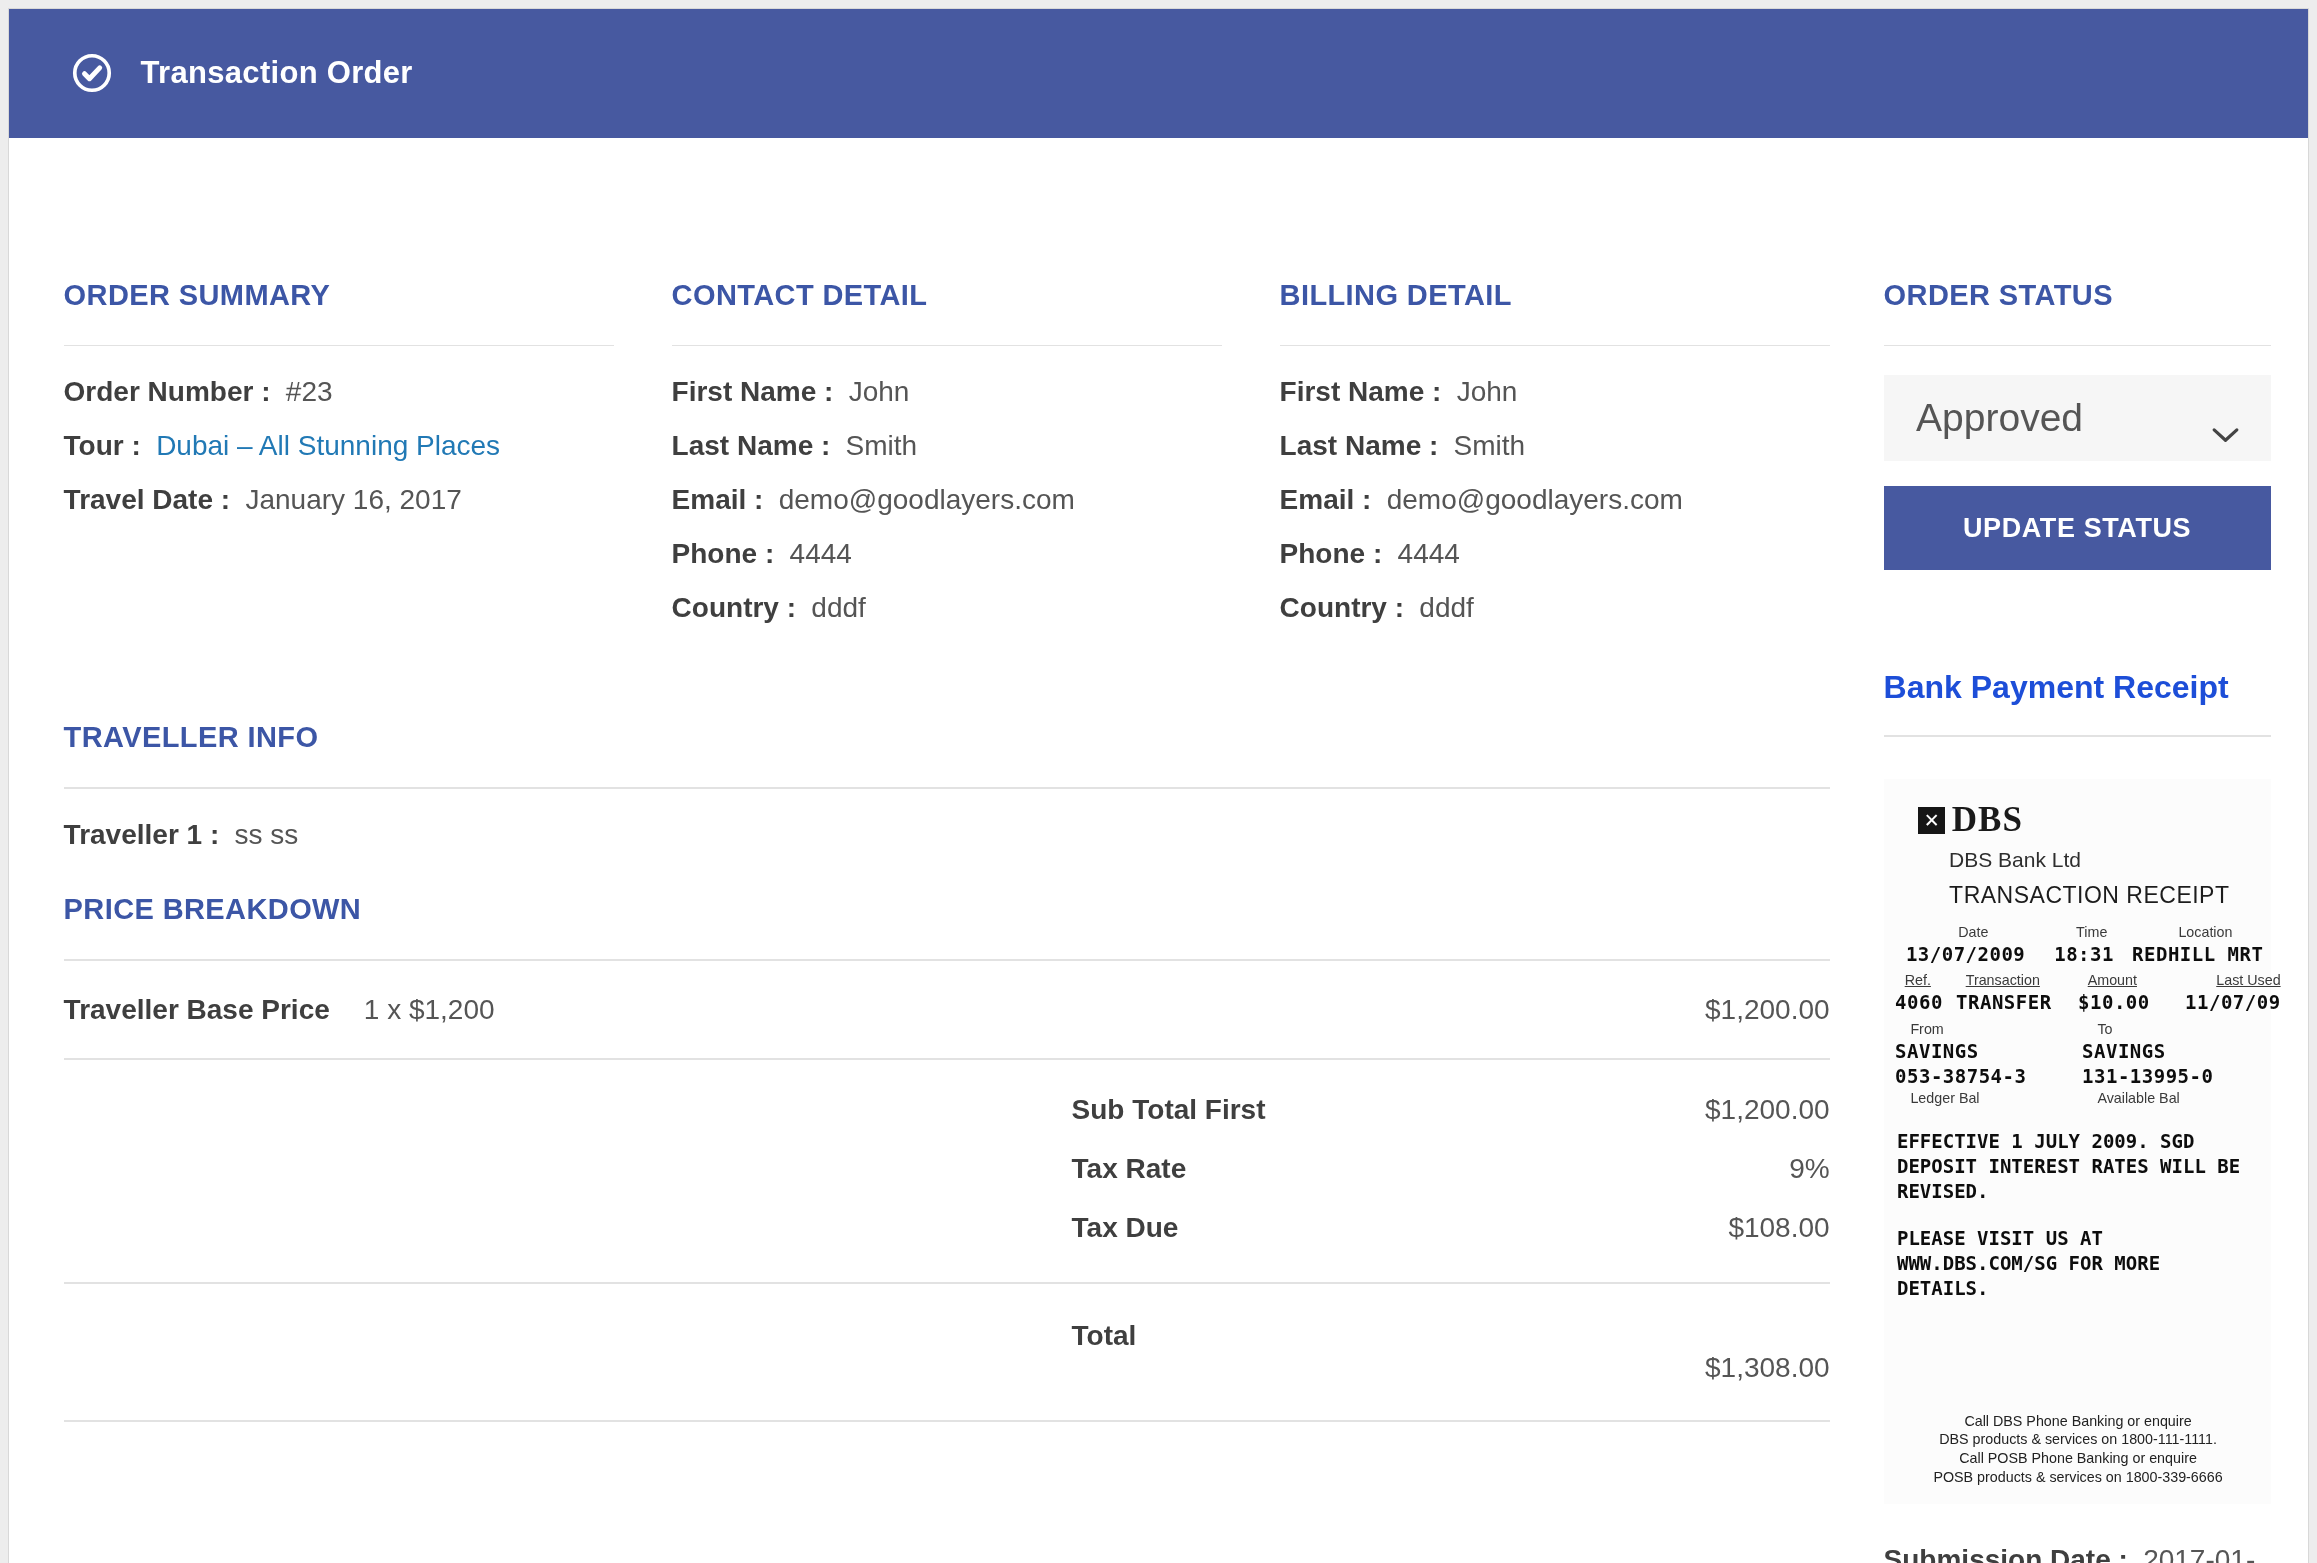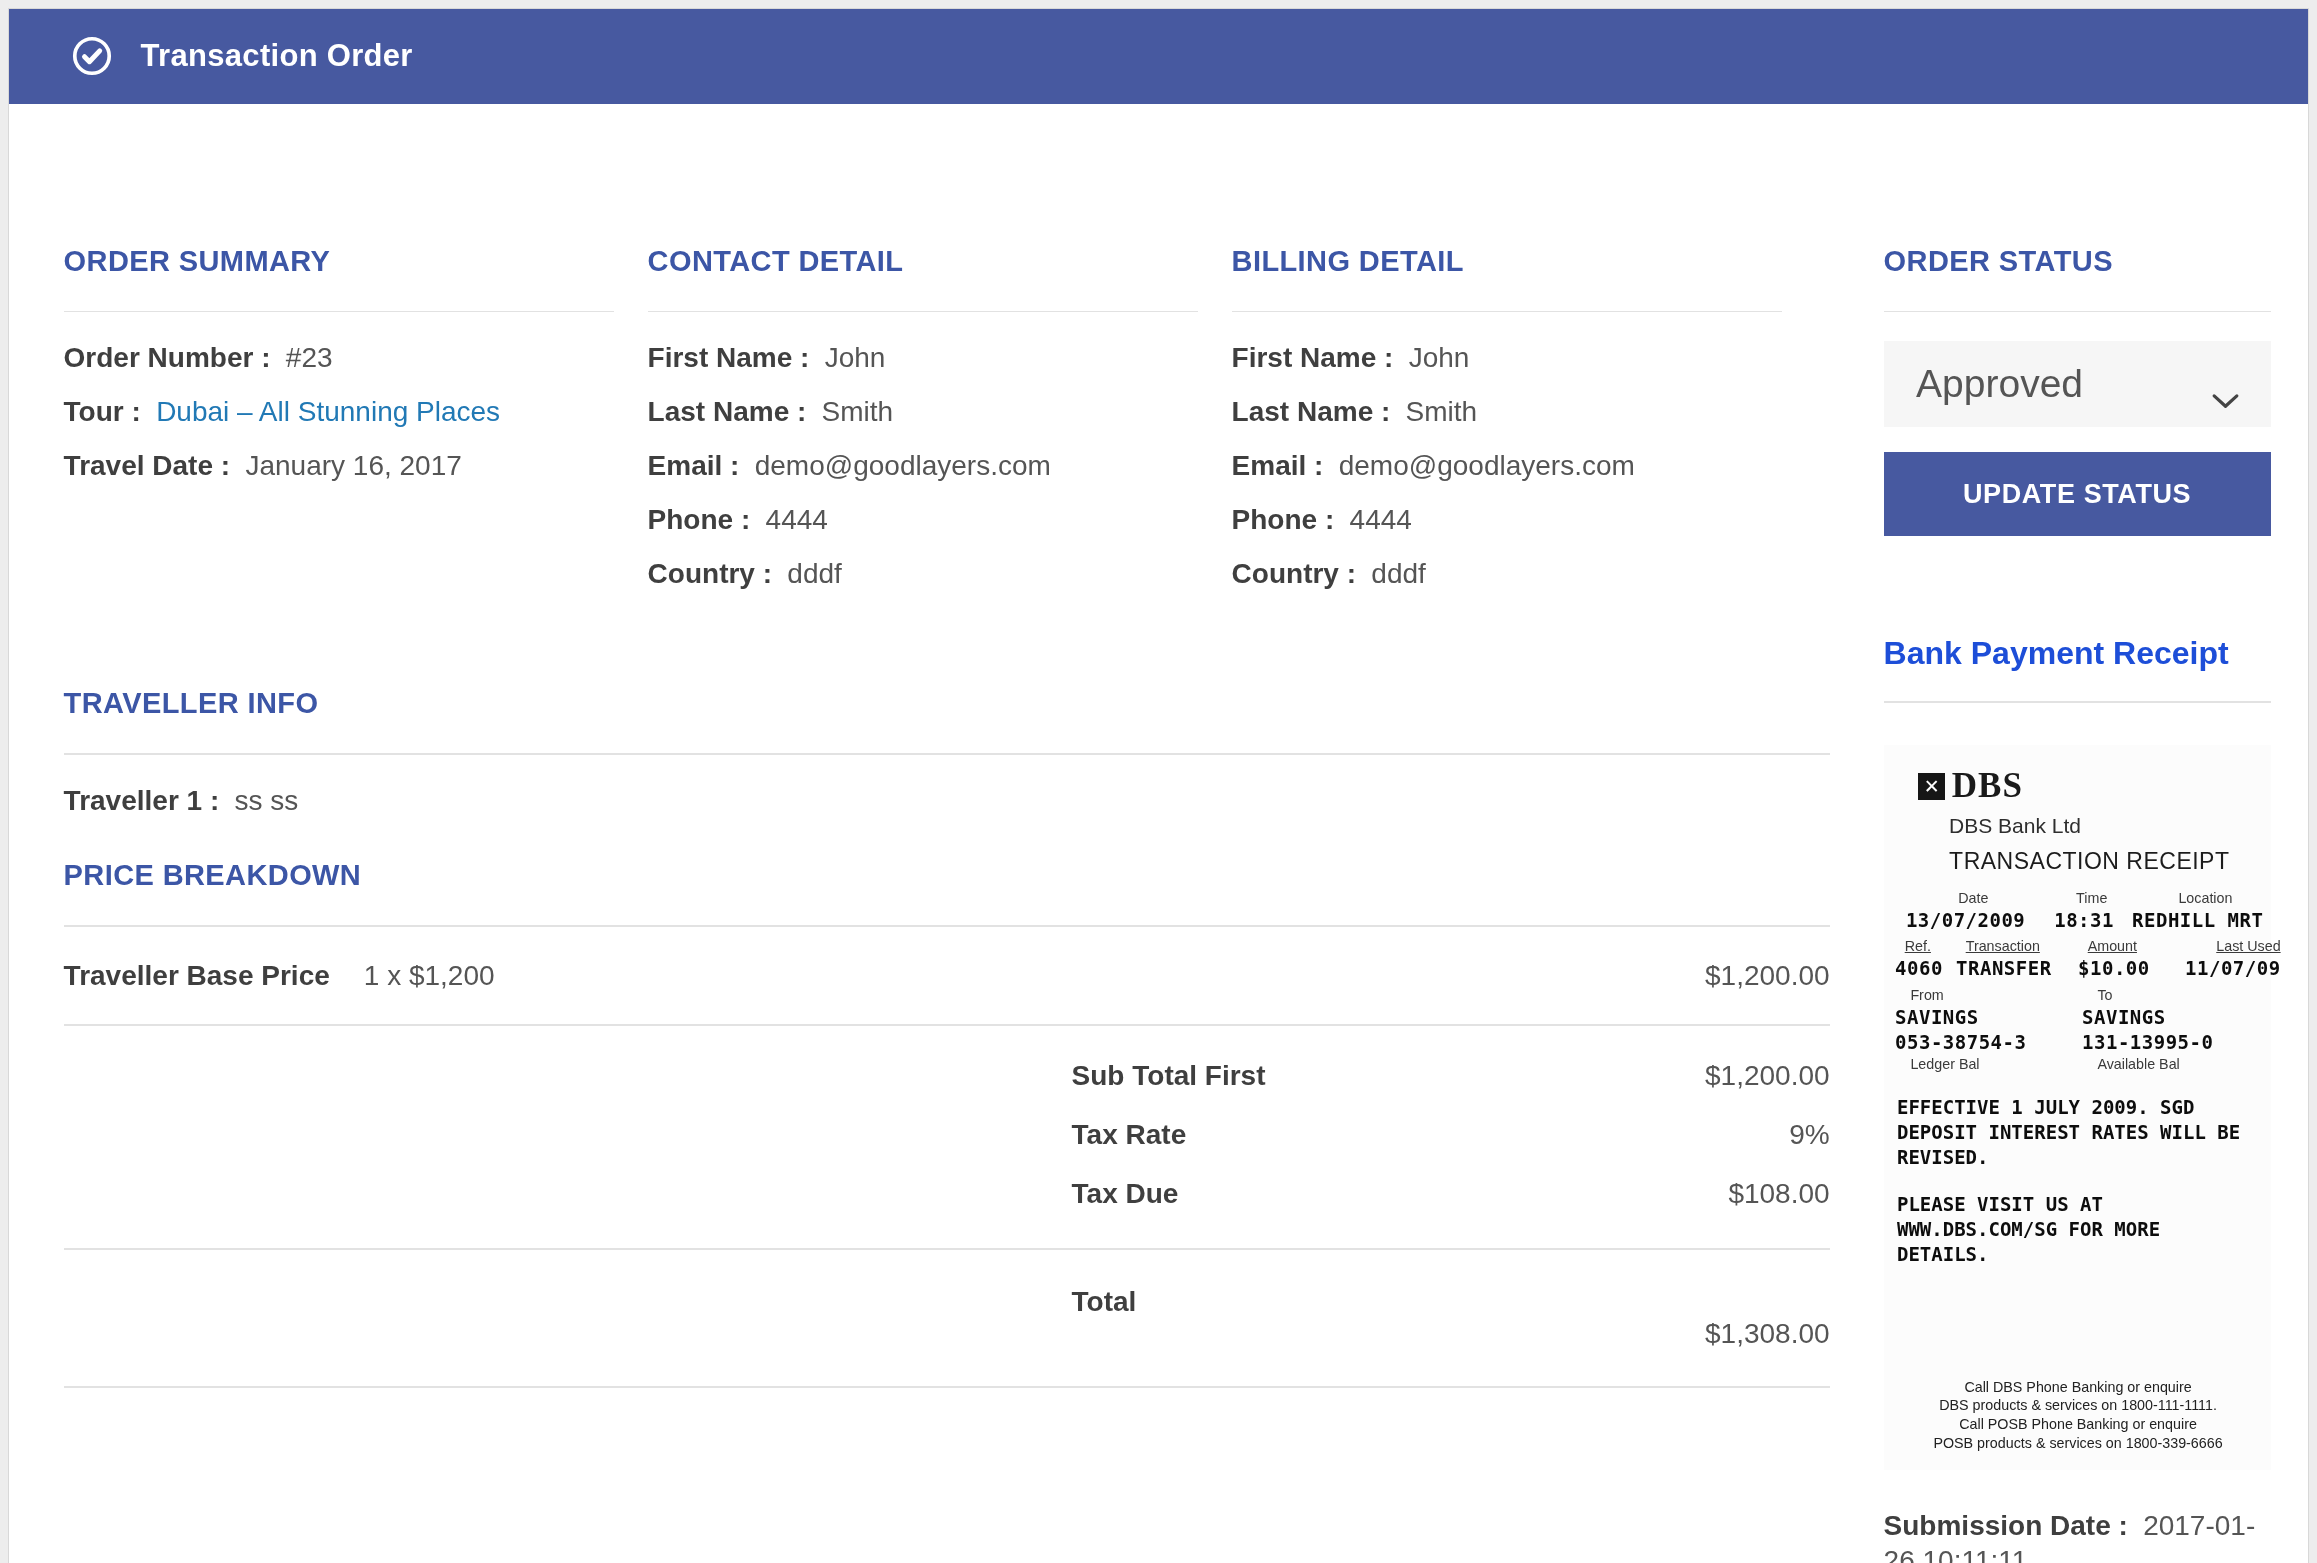--- a/index.html
+++ b/index.html
@@ -20,21 +20,21 @@
     width:2317px;
   }
   .card{
     margin:7.6px;
     background:#ffffff;
     border:1px solid #d8d8d8;
     min-height:1547px;
   }
   
   .topbar{
-    height:95px;
+    height:129px;
     background:var(--accent-blue);
     display:flex;
     align-items:center;
     padding-left:61px;
   }
   .topbar .check-wrap{display:flex;align-items:center;margin-right:27px;}
   .topbar h1{
     margin:0;
     font-size:31px;
     font-weight:700;
@@ -44,21 +44,21 @@
   
   .content{
     display:flex;
     padding:141px 48px 34px 55px;
   }
   .main{width:1766px;flex:none;}
   .sidebar{width:387px;flex:none;margin-left:54px;}
   .top-columns{
     display:grid;
     grid-template-columns:550px 550px 550px;
-    column-gap:34px;
+    column-gap:58px;
   }
   
   .sec-h{
     margin:0;
     font-size:29px;
     font-weight:700;
     color:var(--heading-blue);
     letter-spacing:0.4px;
   }
   .sec-divider{

